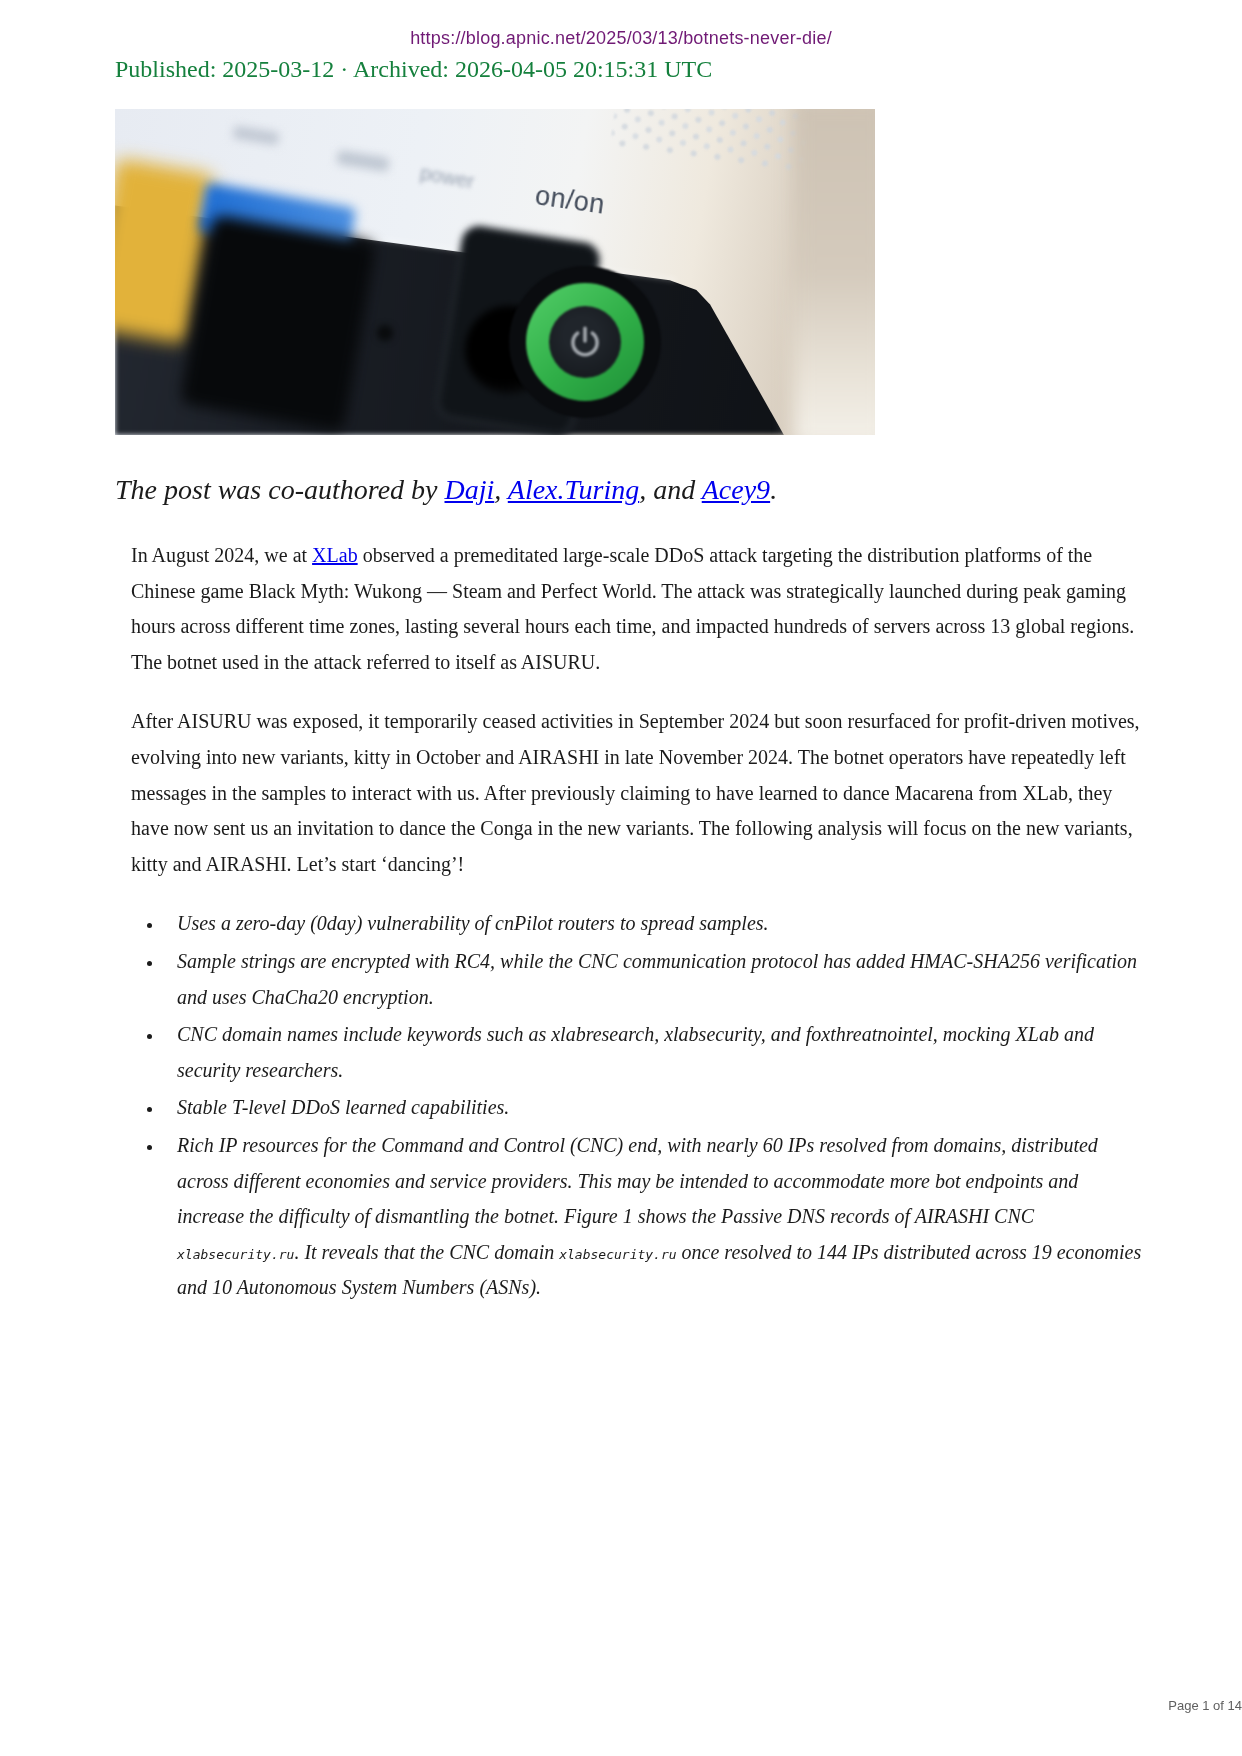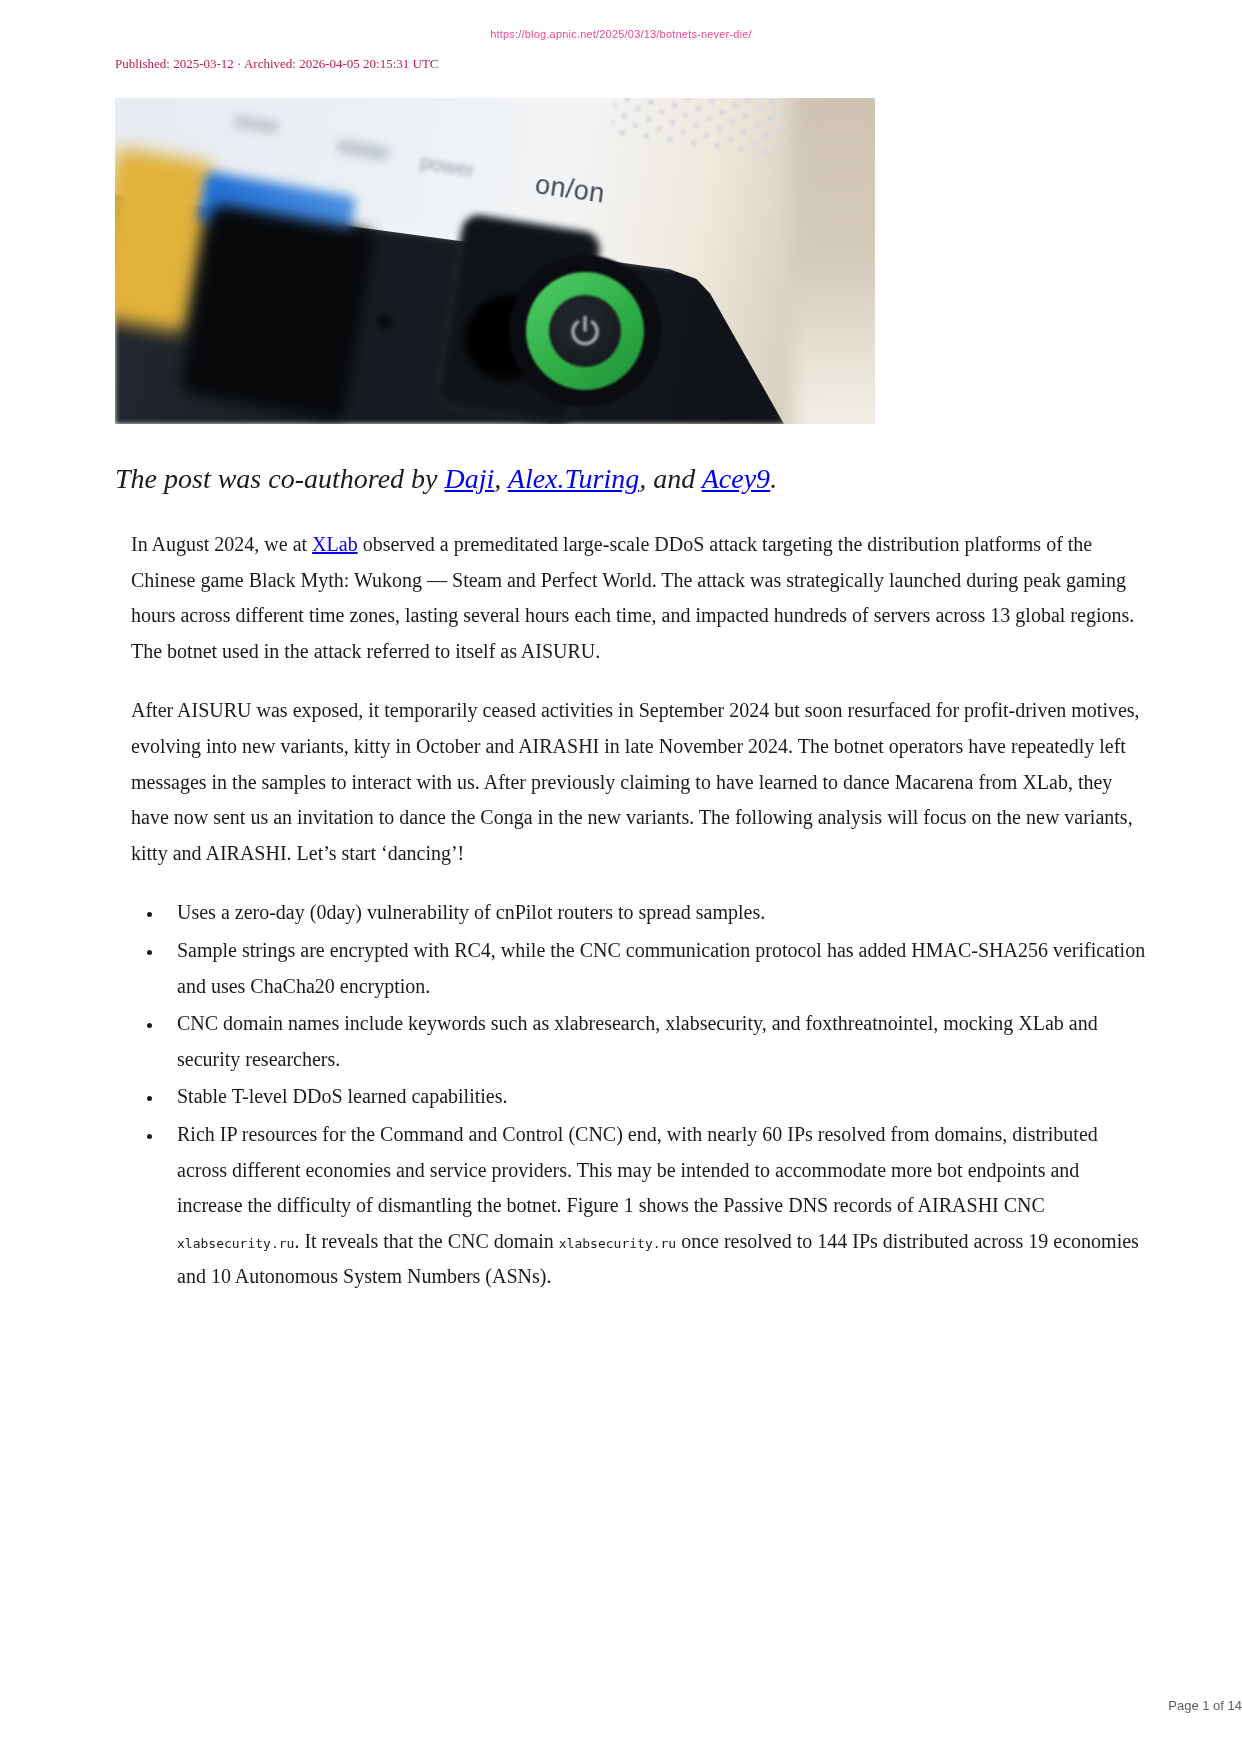--- a/index.html
+++ b/index.html
@@ -9,37 +9,37 @@
     position:relative;
     overflow:hidden;
     font-family:"Liberation Serif", serif;
     color:#1b1b1b;
   }
   
   .doc-header{
     position:absolute;top:28px;left:0;width:100%;
     text-align:center;
     font-family:"Liberation Sans", sans-serif;
-    font-size:11px;color:#ec4899;letter-spacing:.2px;
+    font-size:18px;color:#701a75;letter-spacing:.2px;
   }
   .doc-footer{
     position:absolute;top:1698px;left:0;width:100%;
     text-align:right;
     font-family:"Liberation Sans", sans-serif;
     font-size:13px;color:#5f5f5f;
   }
   
   .content{position:absolute;left:115px;top:0;width:1034px;}
   h1.title{
     margin:185px 0 0 0;
     font-size:31px;line-height:1.2;font-weight:bold;color:#141414;
   }
   .meta{
     margin:56px 0 0 0;
-    font-size:13px;color:#be185d;
+    font-size:24px;color:#15803d;
   }
   
   .hero{
     margin:26px 0 0 0;padding:0;
     position:relative;width:760px;height:326px;
     overflow:hidden;
     background:linear-gradient(100deg,#e7ebf2 0%,#edf1f6 38%,#f3f4f4 58%,#efe9de 74%,#d6cbbc 90%,#e3dacd 100%);
   }
   .hero *{position:absolute;}
   .vent-dots{
@@ -98,21 +98,21 @@
     background:linear-gradient(140deg,#4cc862 10%,#2fae47 55%,#1f9038 100%);
     display:grid;place-items:center;}
   .pbtn-core{position:static;width:72px;height:72px;border-radius:50%;
     background:radial-gradient(circle at 45% 40%,#20252b 30%,#121519 100%);
     display:grid;place-items:center;}
   .pbtn-core svg{position:static;opacity:.85;}
   
   .byline{margin:30px 0 0 0;font-style:italic;font-size:28px;line-height:1.75;}
   .para{margin:24px 0 0 16px;font-size:20px;line-height:1.78;}
   .article-body{margin:0;}
-  ul.bullets{margin:24px 0 0 0;padding:0 0 0 48px;}
+  ul.bullets{margin:24px 0 0 0;padding:0 0 0 48px;font-style:italic;}
   ul.bullets li{font-size:20px;line-height:1.78;margin:2px 0;padding-left:14px;}
   ul.bullets li::marker{color:#1b1b1b;font-size:16px;}
   a{color:#0000ee;text-decoration:underline;}
   .mono{font-family:"DejaVu Sans Mono", monospace;font-size:13px;}
 </style>
 </head>
 <body>
 
 <header class="doc-header">
   <div>https://blog.apnic.net/2025/03/13/botnets-never-die/</div>

